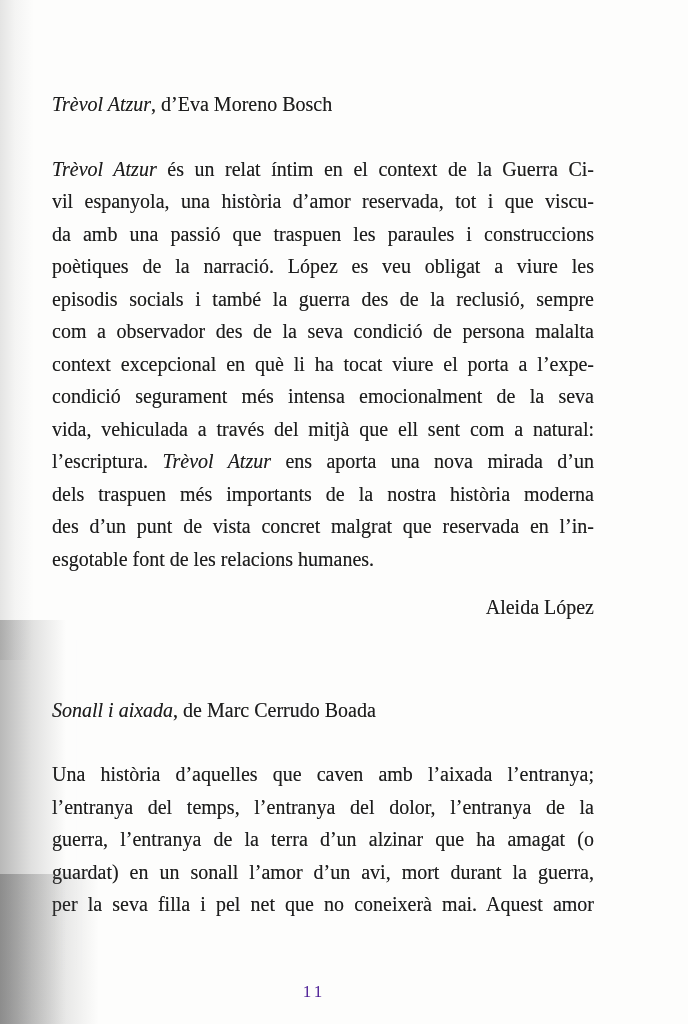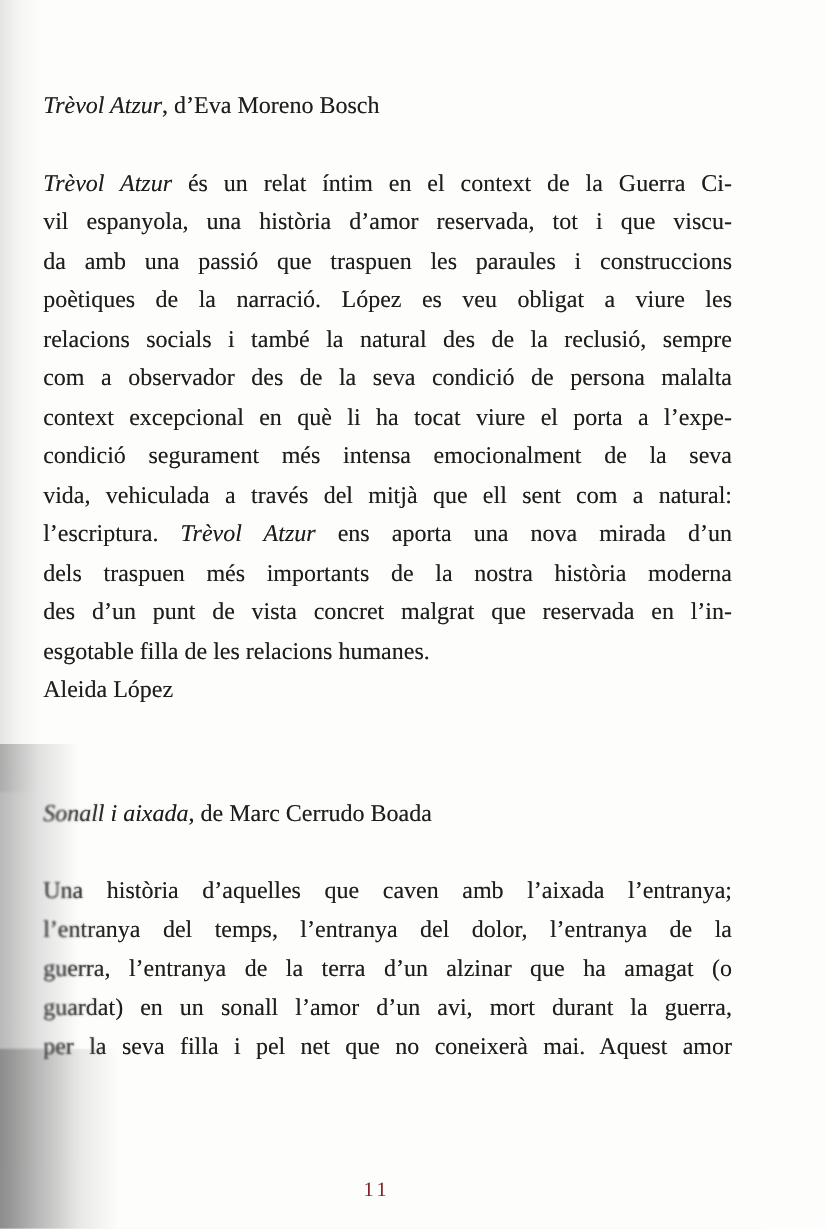--- a/index.html
+++ b/index.html
@@ -16,41 +16,41 @@
     color: #1d1d1d;
   }
   .content {
     position: absolute;
     left: 36px; top: 72px;
     width: 574px;
     font-size: 20px;
     line-height: 32.5px;
     text-shadow: 0 0 0.4px rgba(0,0,0,0.45);
   }
-  .section { margin: 0; }
+  .section { margin: 16px; }
   .section.heading { text-align: left; }
   .section.heading:not(:first-child) { margin-top: 70px; }
   .section.paragraph { margin-top: 32px; }
-  .section.signature { text-align: left; }
+  .section.signature { text-align: right; }
   .it { font-style: italic; }
   .line {
     text-align: justify;
     text-align-last: justify;
     hyphens: none;
     overflow-wrap: normal;
   }
   .line.lastline { text-align-last: left; }
   .folio {
     position: absolute;
     left: 36px; width: 556px;
     top: 982px;
     text-align: center;
     font-size: 17px;
     letter-spacing: 3px;
-    color: #7f1d1d;
+    color: #4c1d95;
   }
   
   .shadow, .corner, .smudge { position: absolute; pointer-events: none; }
   .shadow.top {
     left: 0; top: 0; width: 34px; height: 660px;
     background: linear-gradient(to right, rgba(140,140,140,0.22), rgba(140,140,140,0.08) 45%, rgba(140,140,140,0) 100%);
   }
   .shadow.bottom {
     left: 0; top: 620px; width: 78px; height: 404px;
     background: linear-gradient(to right, rgba(110,110,110,0.48), rgba(120,120,120,0.22) 40%, rgba(130,130,130,0) 85%);
@@ -70,29 +70,29 @@
 <body>
 
 <div class="page">
   <div class="content" id="sections">
       <div class="section heading"><span class="it">Trèvol Atzur</span><span>, d’Eva Moreno Bosch</span></div>
       <div class="section paragraph">
         <div class="line"><span class="it">Trèvol Atzur</span><span> és un relat íntim en el context de la Guerra Ci-</span></div>
         <div class="line"><span>vil espanyola, una història d’amor reservada, tot i que viscu-</span></div>
         <div class="line"><span>da amb una passió que traspuen les paraules i construccions</span></div>
         <div class="line"><span>poètiques de la narració. López es veu obligat a viure les</span></div>
-        <div class="line"><span>relacions socials i també la natural des de la reclusió, sempre</span></div>
+        <div class="line"><span>episodis socials i també la guerra des de la reclusió, sempre</span></div>
         <div class="line"><span>com a observador des de la seva condició de persona malalta</span></div>
         <div class="line"><span>context excepcional en què li ha tocat viure el porta a l’expe-</span></div>
         <div class="line"><span>condició segurament més intensa emocionalment de la seva</span></div>
         <div class="line"><span>vida, vehiculada a través del mitjà que ell sent com a natural:</span></div>
         <div class="line"><span>l’escriptura. </span><span class="it">Trèvol Atzur</span><span> ens aporta una nova mirada d’un</span></div>
         <div class="line"><span>dels traspuen més importants de la nostra història moderna</span></div>
         <div class="line"><span>des d’un punt de vista concret malgrat que reservada en l’in-</span></div>
-        <div class="line lastline"><span>esgotable filla de les relacions humanes.</span></div>
+        <div class="line lastline"><span>esgotable font de les relacions humanes.</span></div>
       </div>
       <div class="section signature">Aleida López</div>
       <div class="section heading"><span class="it">Sonall i aixada</span><span>, de Marc Cerrudo Boada</span></div>
       <div class="section paragraph">
         <div class="line"><span>Una història d’aquelles que caven amb l’aixada l’entranya;</span></div>
         <div class="line"><span>l’entranya del temps, l’entranya del dolor, l’entranya de la</span></div>
         <div class="line"><span>guerra, l’entranya de la terra d’un alzinar que ha amagat (o</span></div>
         <div class="line"><span>guardat) en un sonall l’amor d’un avi, mort durant la guerra,</span></div>
         <div class="line"><span>per la seva filla i pel net que no coneixerà mai. Aquest amor</span></div>
       </div>

